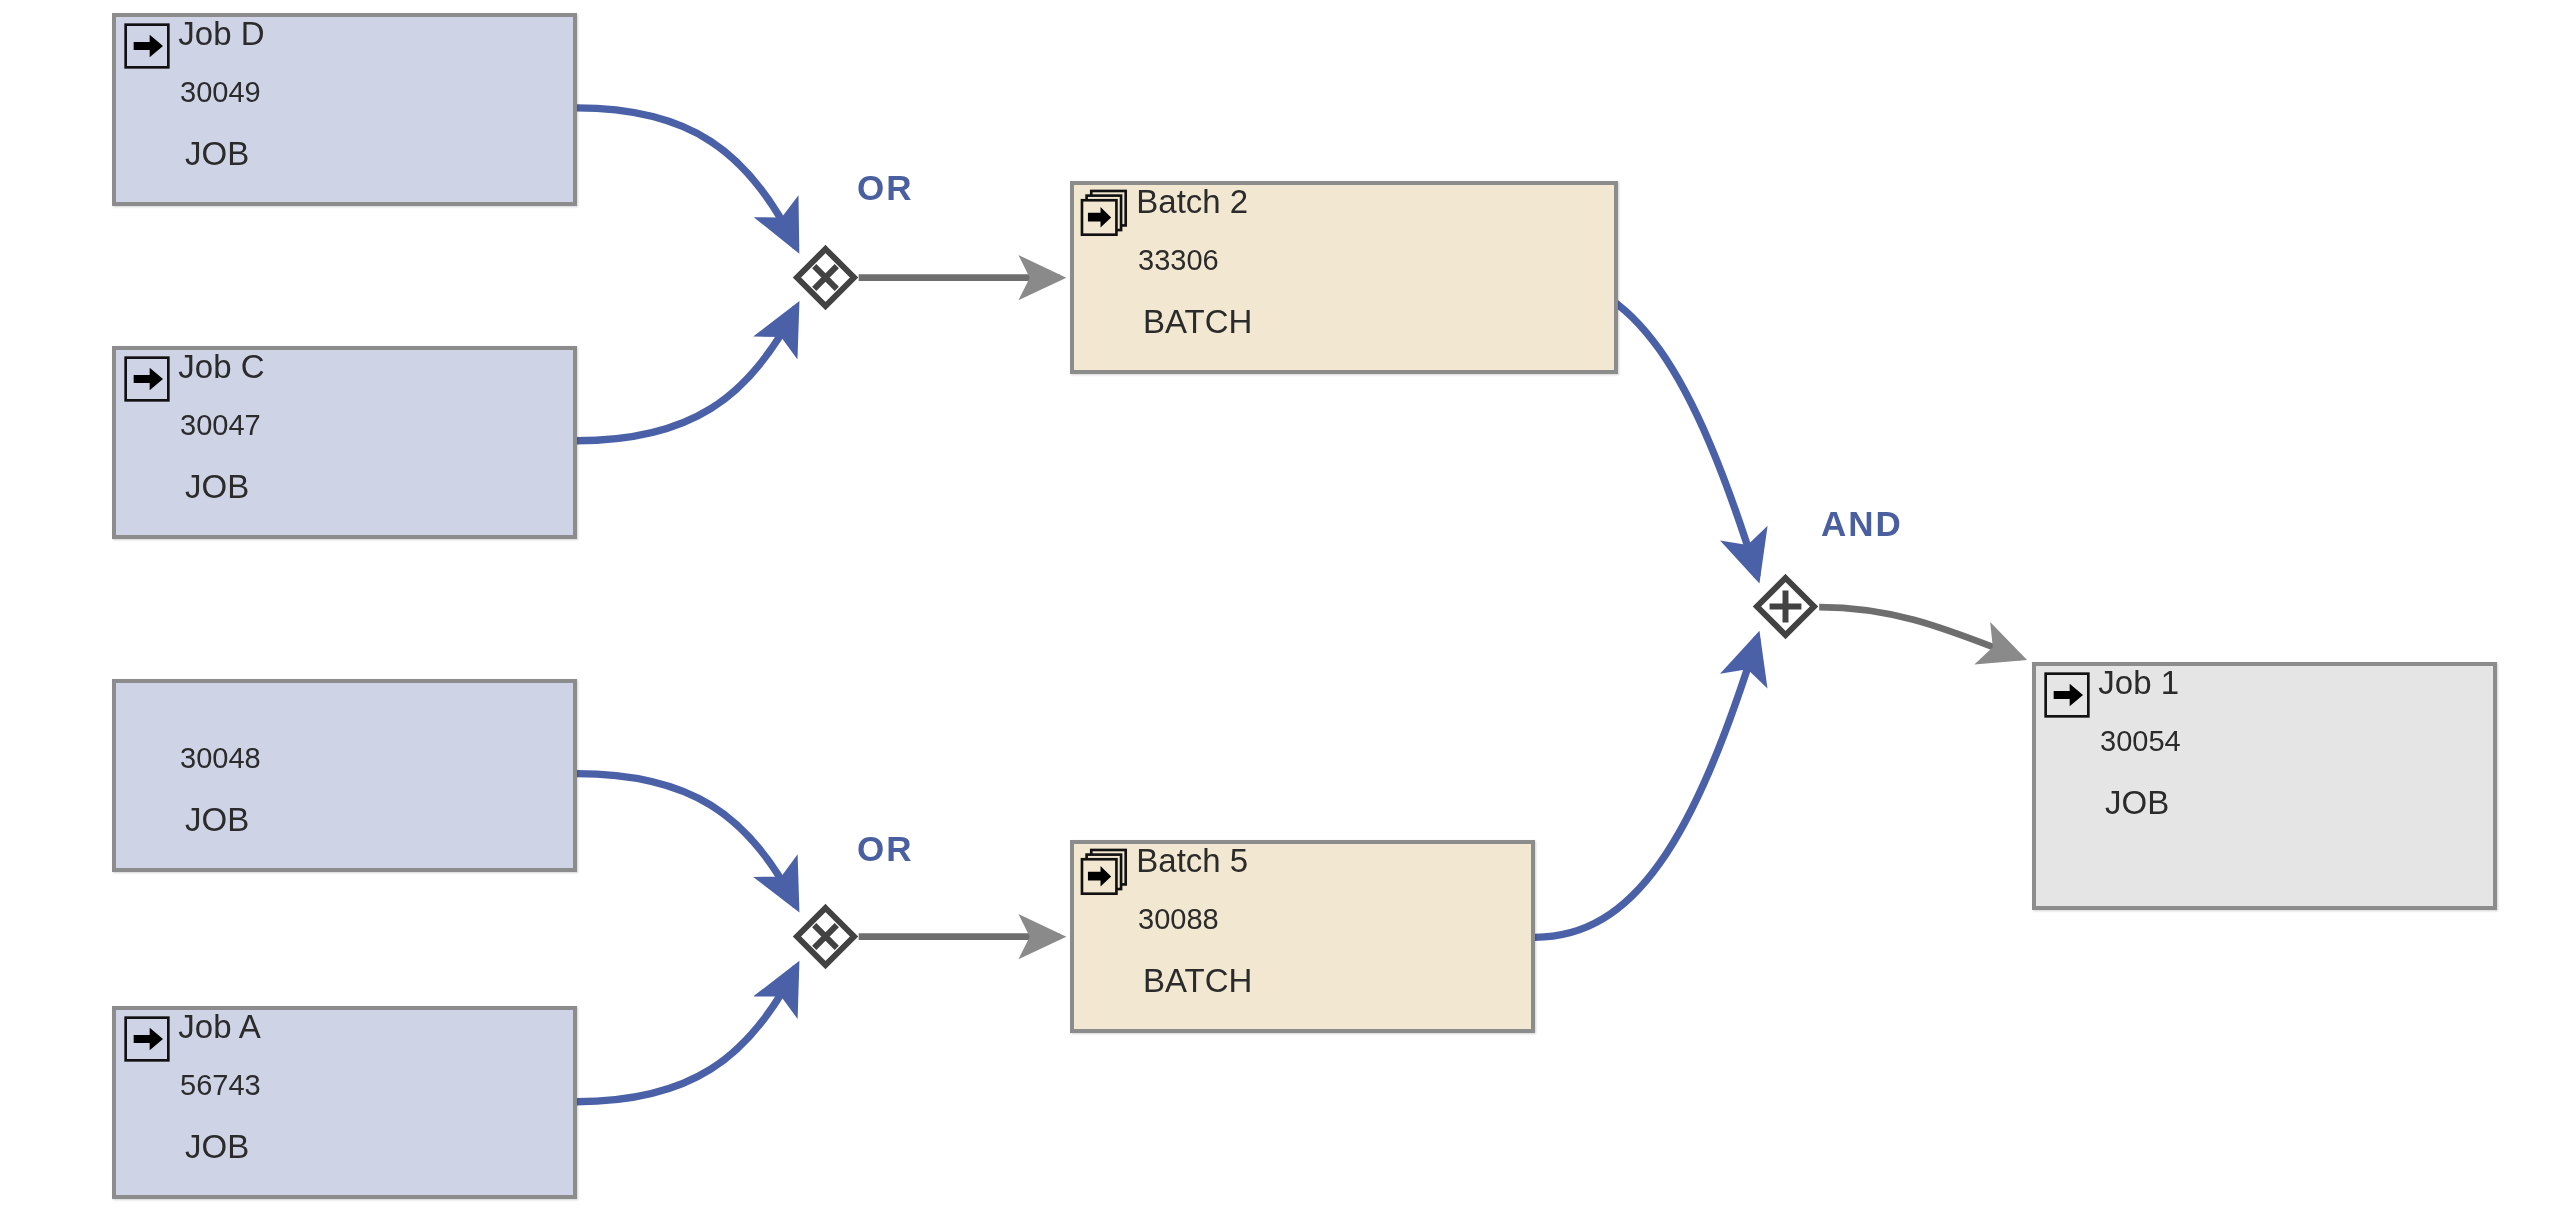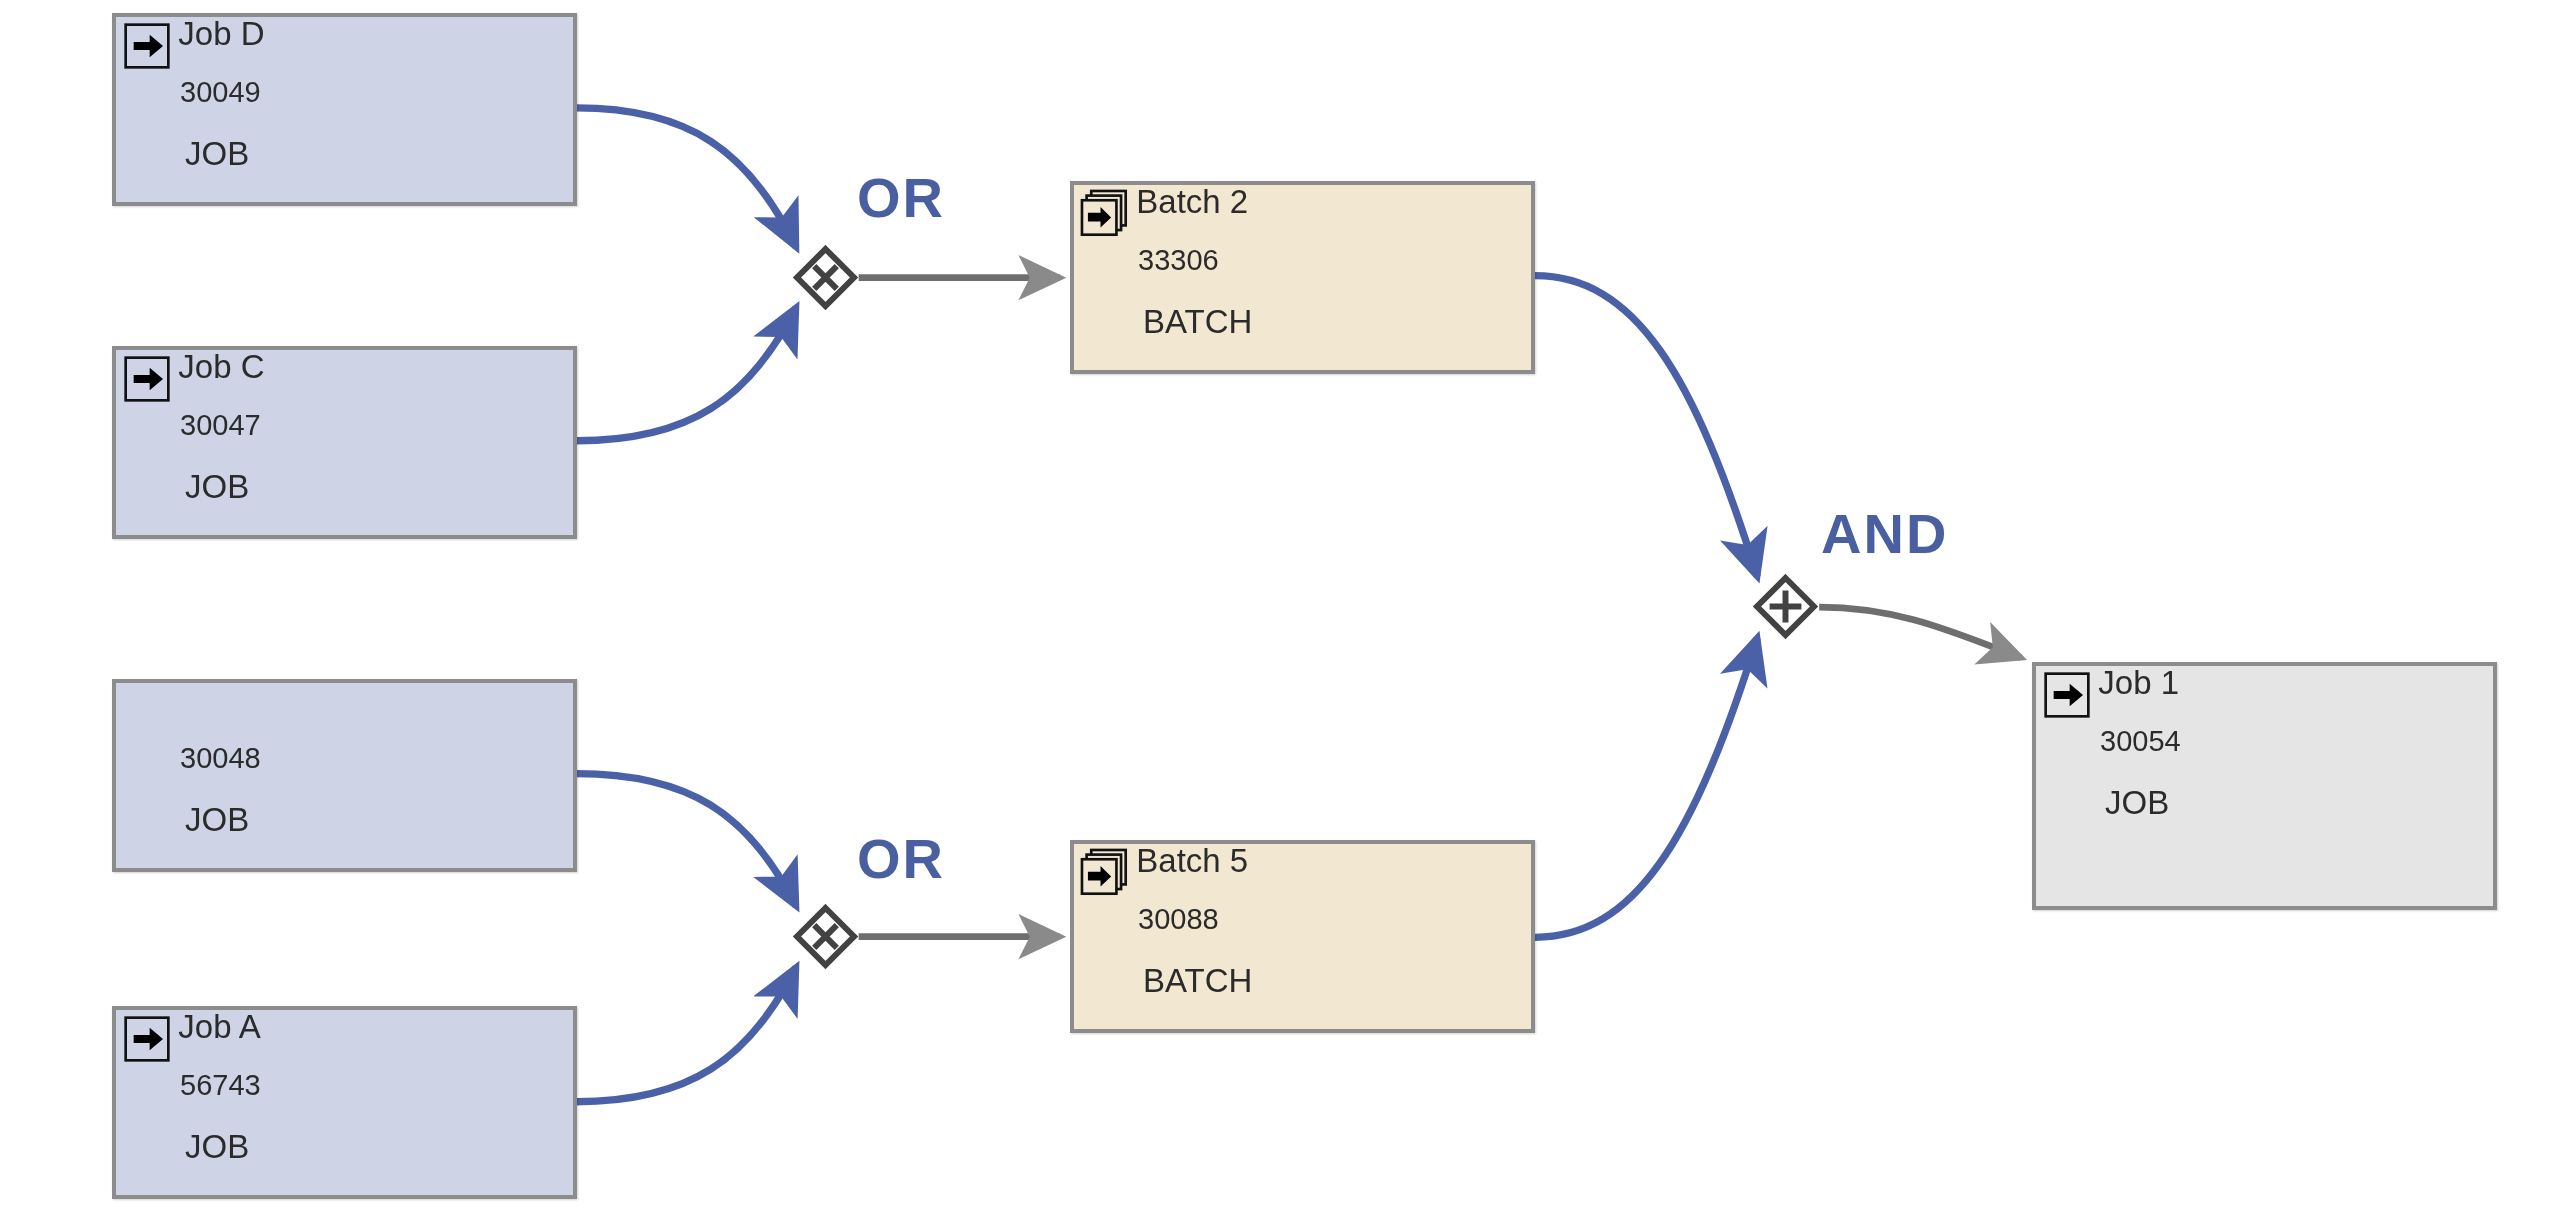--- a/index.html
+++ b/index.html
@@ -25,21 +25,21 @@
   .node .kind{position:absolute;left:69px;top:120px;font-size:33px;color:#2b2b2b;
               line-height:1;white-space:nowrap;}
 
   
   .ico svg{display:block;}
 
   
   .gate{position:absolute;width:52px;height:52px;}
   .gate svg{display:block;overflow:visible;}
 
-  .gate-label{position:absolute;font-size:56px;font-weight:bold;
+  .gate-label{position:absolute;font-size:35px;font-weight:bold;
               color:#4a5fa0;letter-spacing:2px;line-height:1;white-space:nowrap;}
 </style>
 </head>
 <body>
 
 <div id="canvas">
 
   <svg id="edge-layer" width="2576" height="1217" style="position:absolute;left:0;top:0;" viewBox="0 0 3870 1828">
     <defs>
       <marker id="arrow-blue" markerWidth="9" markerHeight="9" refX="6.2" refY="3.4" orient="auto" markerUnits="strokeWidth">
@@ -99,21 +99,21 @@
             <svg width="48" height="48" viewBox="0 0 72 72">
               <rect x="4" y="4" width="64" height="64" fill="none" stroke="#111" stroke-width="4"></rect>
               <path d="M 16 30 L 40 30 L 40 19 L 60 36 L 40 53 L 40 42 L 16 42 Z" fill="#000"></path>
             </svg>
           </span>
           <span class="title">Job A</span>
         </div>
         <div class="num">56743</div>
         <div class="kind">JOB</div>
       </div>
-      <div class="node batch" style="left: 1070px; top: 181px; width: 465px; height: 193px; background: rgb(242, 232, 210); border-color: rgb(140, 140, 140);">
+      <div class="node batch" style="left: 1070px; top: 181px; width: 548px; height: 193px; background: rgb(242, 232, 210); border-color: rgb(140, 140, 140);">
         <div class="row1">
           <span class="ico">
             <svg width="53" height="53" viewBox="0 0 80 80">
               <rect x="20" y="6" width="52" height="52" fill="#f2e8d2" stroke="#111" stroke-width="4"></rect>
               <rect x="13" y="13" width="52" height="52" fill="#f2e8d2" stroke="#111" stroke-width="4"></rect>
               <rect x="6" y="20" width="52" height="52" fill="#f2e8d2" stroke="#111" stroke-width="4"></rect>
               <path d="M 15 39 L 34 39 L 34 30 L 50 46 L 34 61 L 34 52 L 15 52 Z" fill="#000"></path>
             </svg>
           </span>
           <span class="title">Batch 2</span>

